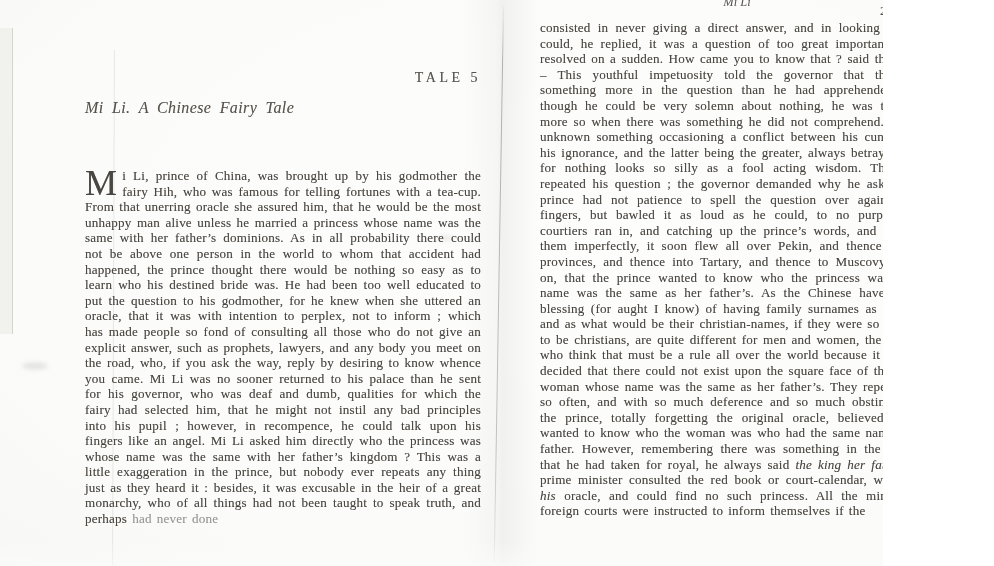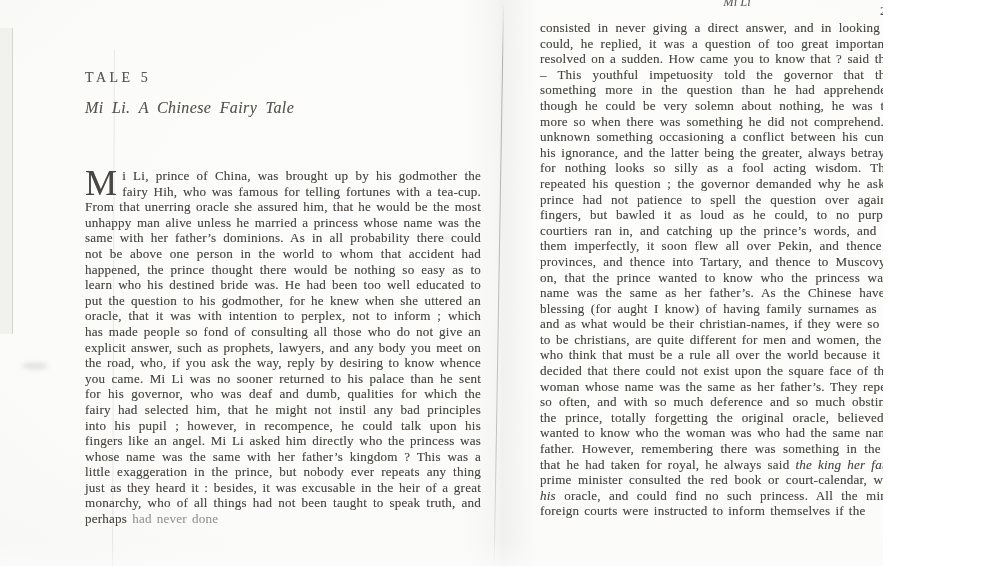--- a/index.html
+++ b/index.html
@@ -50,21 +50,21 @@
     background: linear-gradient(rgba(251,251,249,0), rgba(251,251,249,0.7));
     pointer-events: none; z-index: 5;
   }
 
   
   .left-col {
     position: absolute; left: 85px; top: 70px; width: 396px;
     color: var(--ink);
   }
   .tale-label {
-    text-align: left; font-size: 14px; letter-spacing: 3.5px;
+    text-align: right; font-size: 14px; letter-spacing: 3.5px;
     color: var(--ink-soft); text-shadow: 0 0 0.5px rgba(80,78,72,0.4);
   }
   .tale-title {
     margin-top: 13px; font-style: italic;
     font-size: 16px; word-spacing: 4px; letter-spacing: 0.4px;
     color: var(--ink-soft); text-shadow: 0 0 0.5px rgba(80,78,72,0.35);
   }
   .body-text {
     text-align: justify;
     font-size: 13.1px; line-height: 15.6px;

